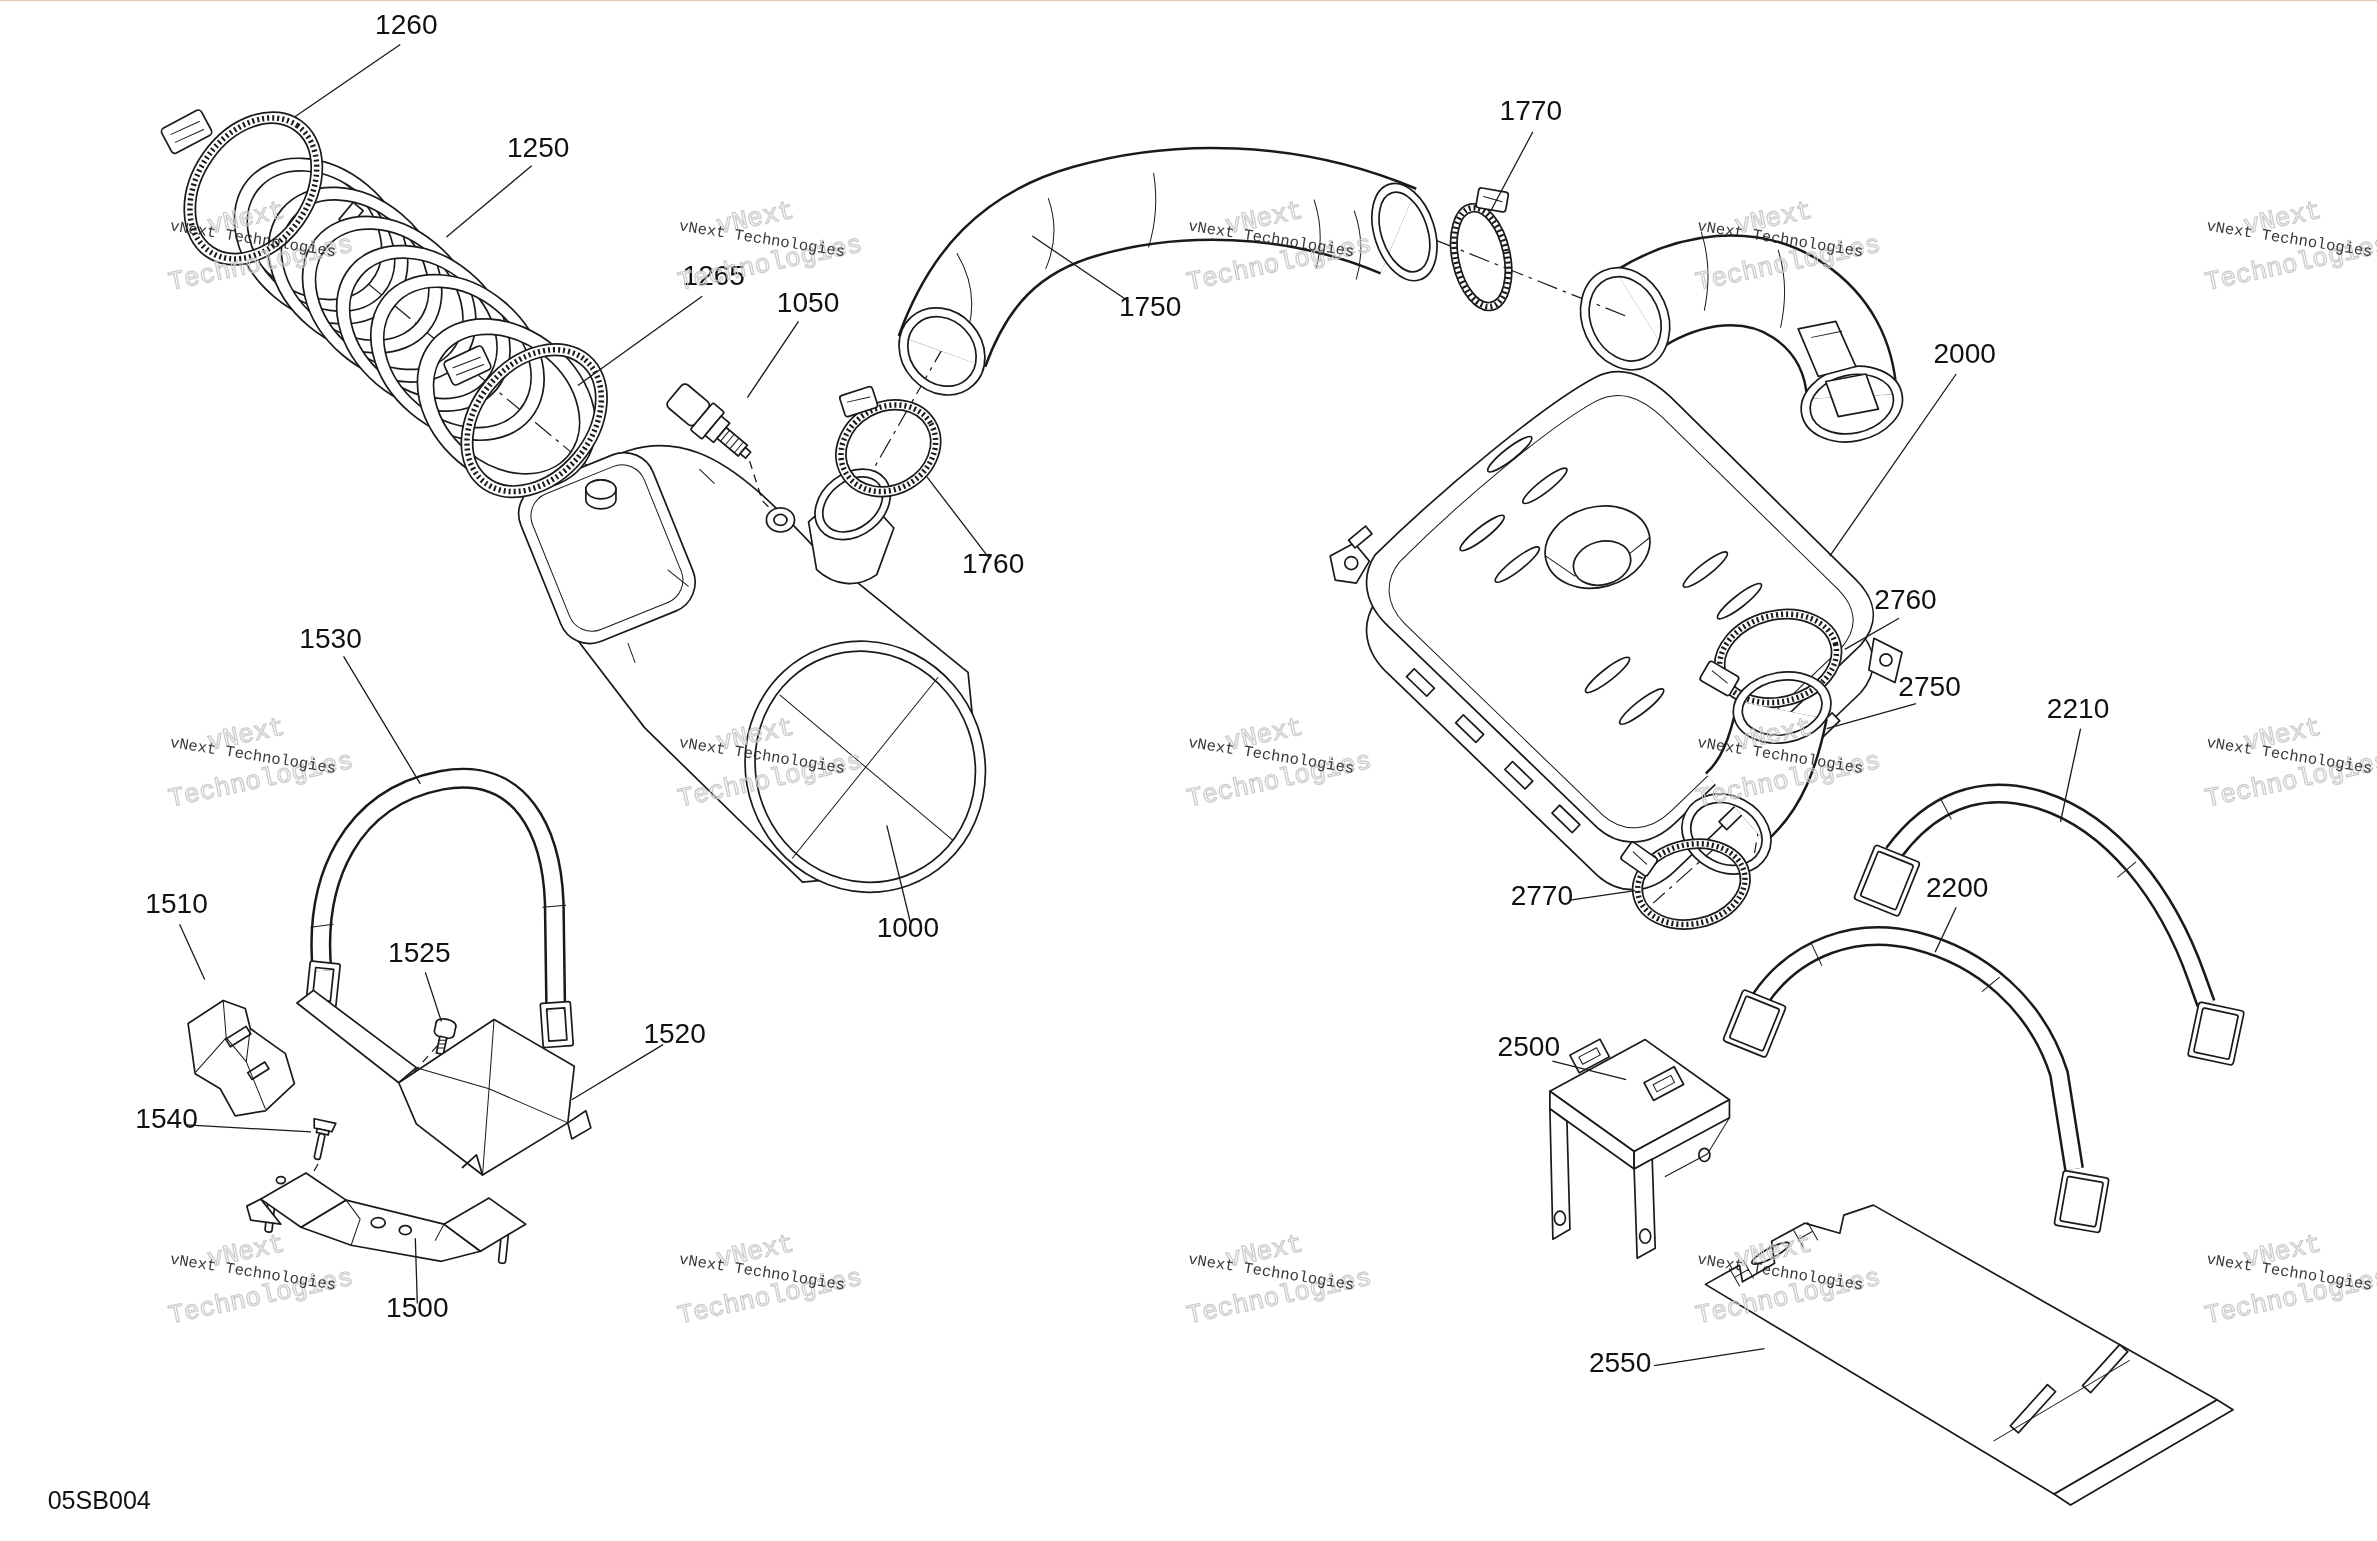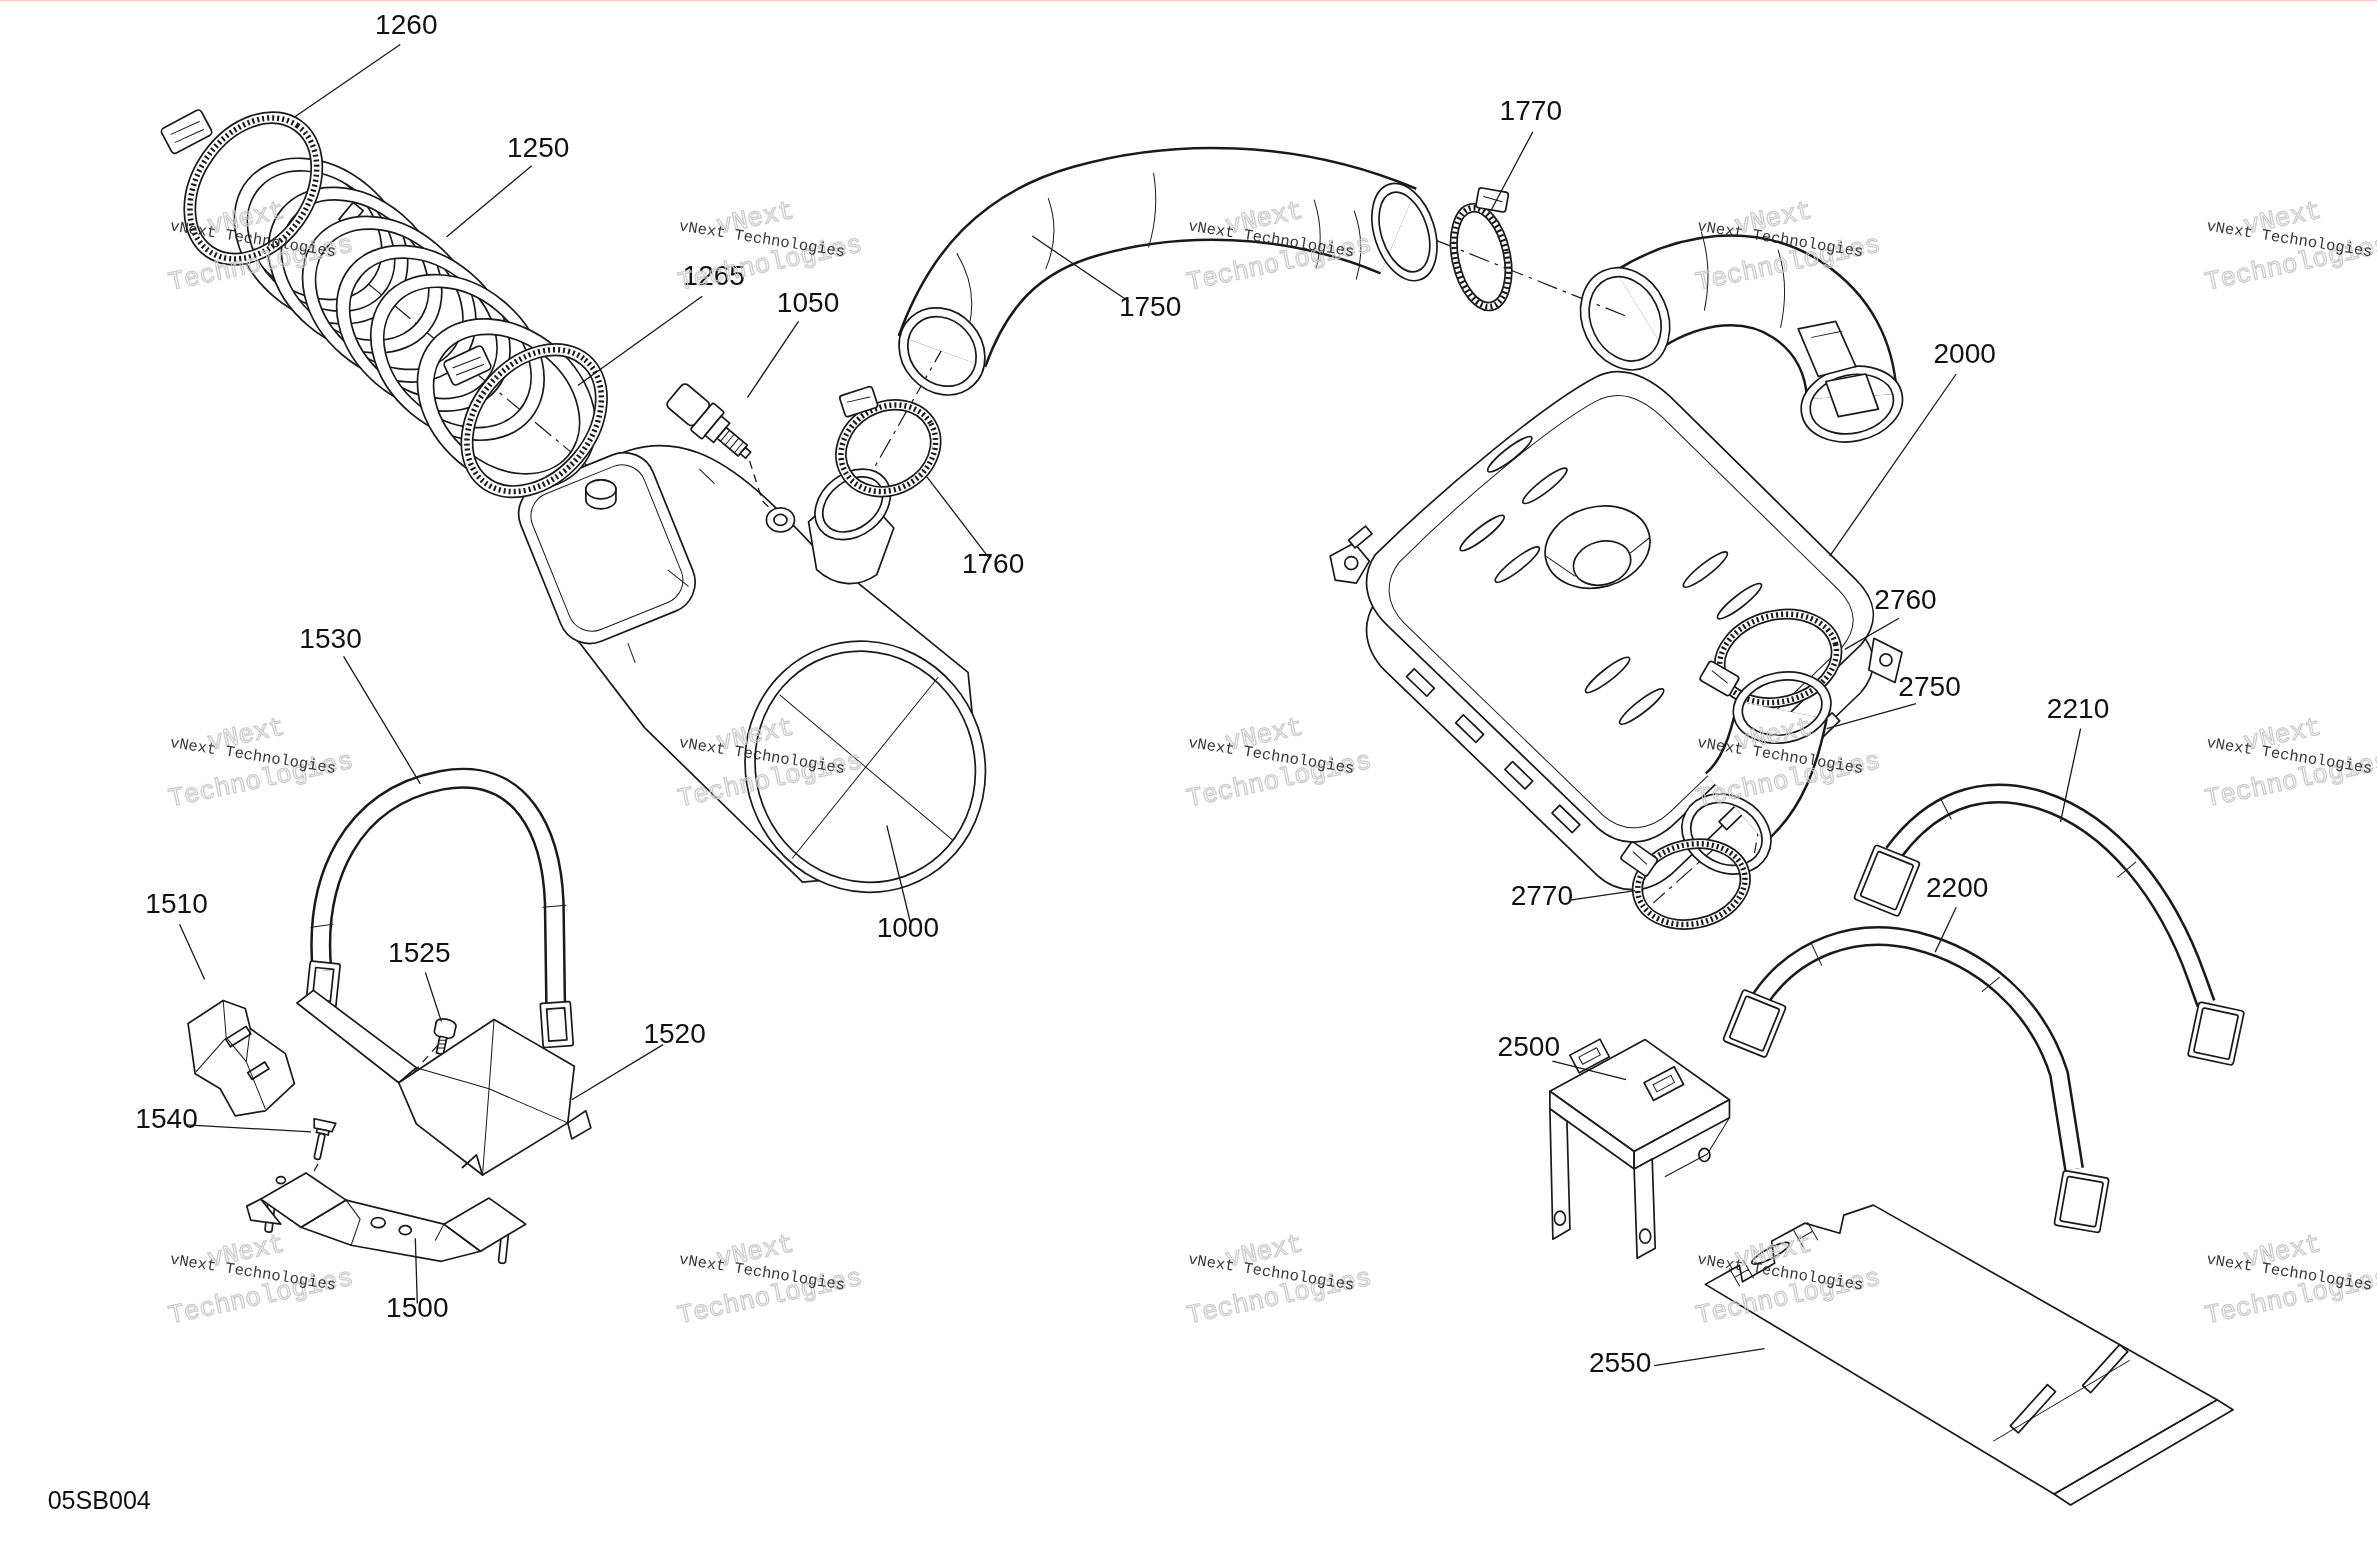--- a/index.html
+++ b/index.html
@@ -1,16 +1,16 @@
 <!DOCTYPE html>
 <html style="font-size:8px"><head>
 <meta charset="utf-8">
 <style>
   html,body{margin:0;padding:0;background:#ffffff;}
-  .stage{width:2377px;height:1542px;position:relative;background:#ef4444;overflow:hidden;}
+  .stage{width:2377px;height:1542px;position:relative;background:#c2410c;overflow:hidden;}
   svg{display:block;}
   
   .ln  {fill:none;stroke:#1a1a1a;stroke-width:3.4;stroke-linecap:round;stroke-linejoin:round;}
   .lnw {fill:#ffffff;stroke:#1a1a1a;stroke-width:3.4;stroke-linecap:round;stroke-linejoin:round;}
   .thin{fill:none;stroke:#1a1a1a;stroke-width:2;stroke-linecap:round;stroke-linejoin:round;}
   .dashdot{fill:none;stroke:#1a1a1a;stroke-width:2.4;stroke-dasharray:42 12 7 12;}
   .dash{fill:none;stroke:#1a1a1a;stroke-width:2.6;stroke-dasharray:16 12;}
   .serr{fill:none;stroke:#1a1a1a;stroke-width:11;stroke-dasharray:4 6;}
   .leader{fill:none;stroke:#1a1a1a;stroke-width:2.6;}
   .tubeB{fill:none;stroke:#1a1a1a;stroke-linecap:butt;}

